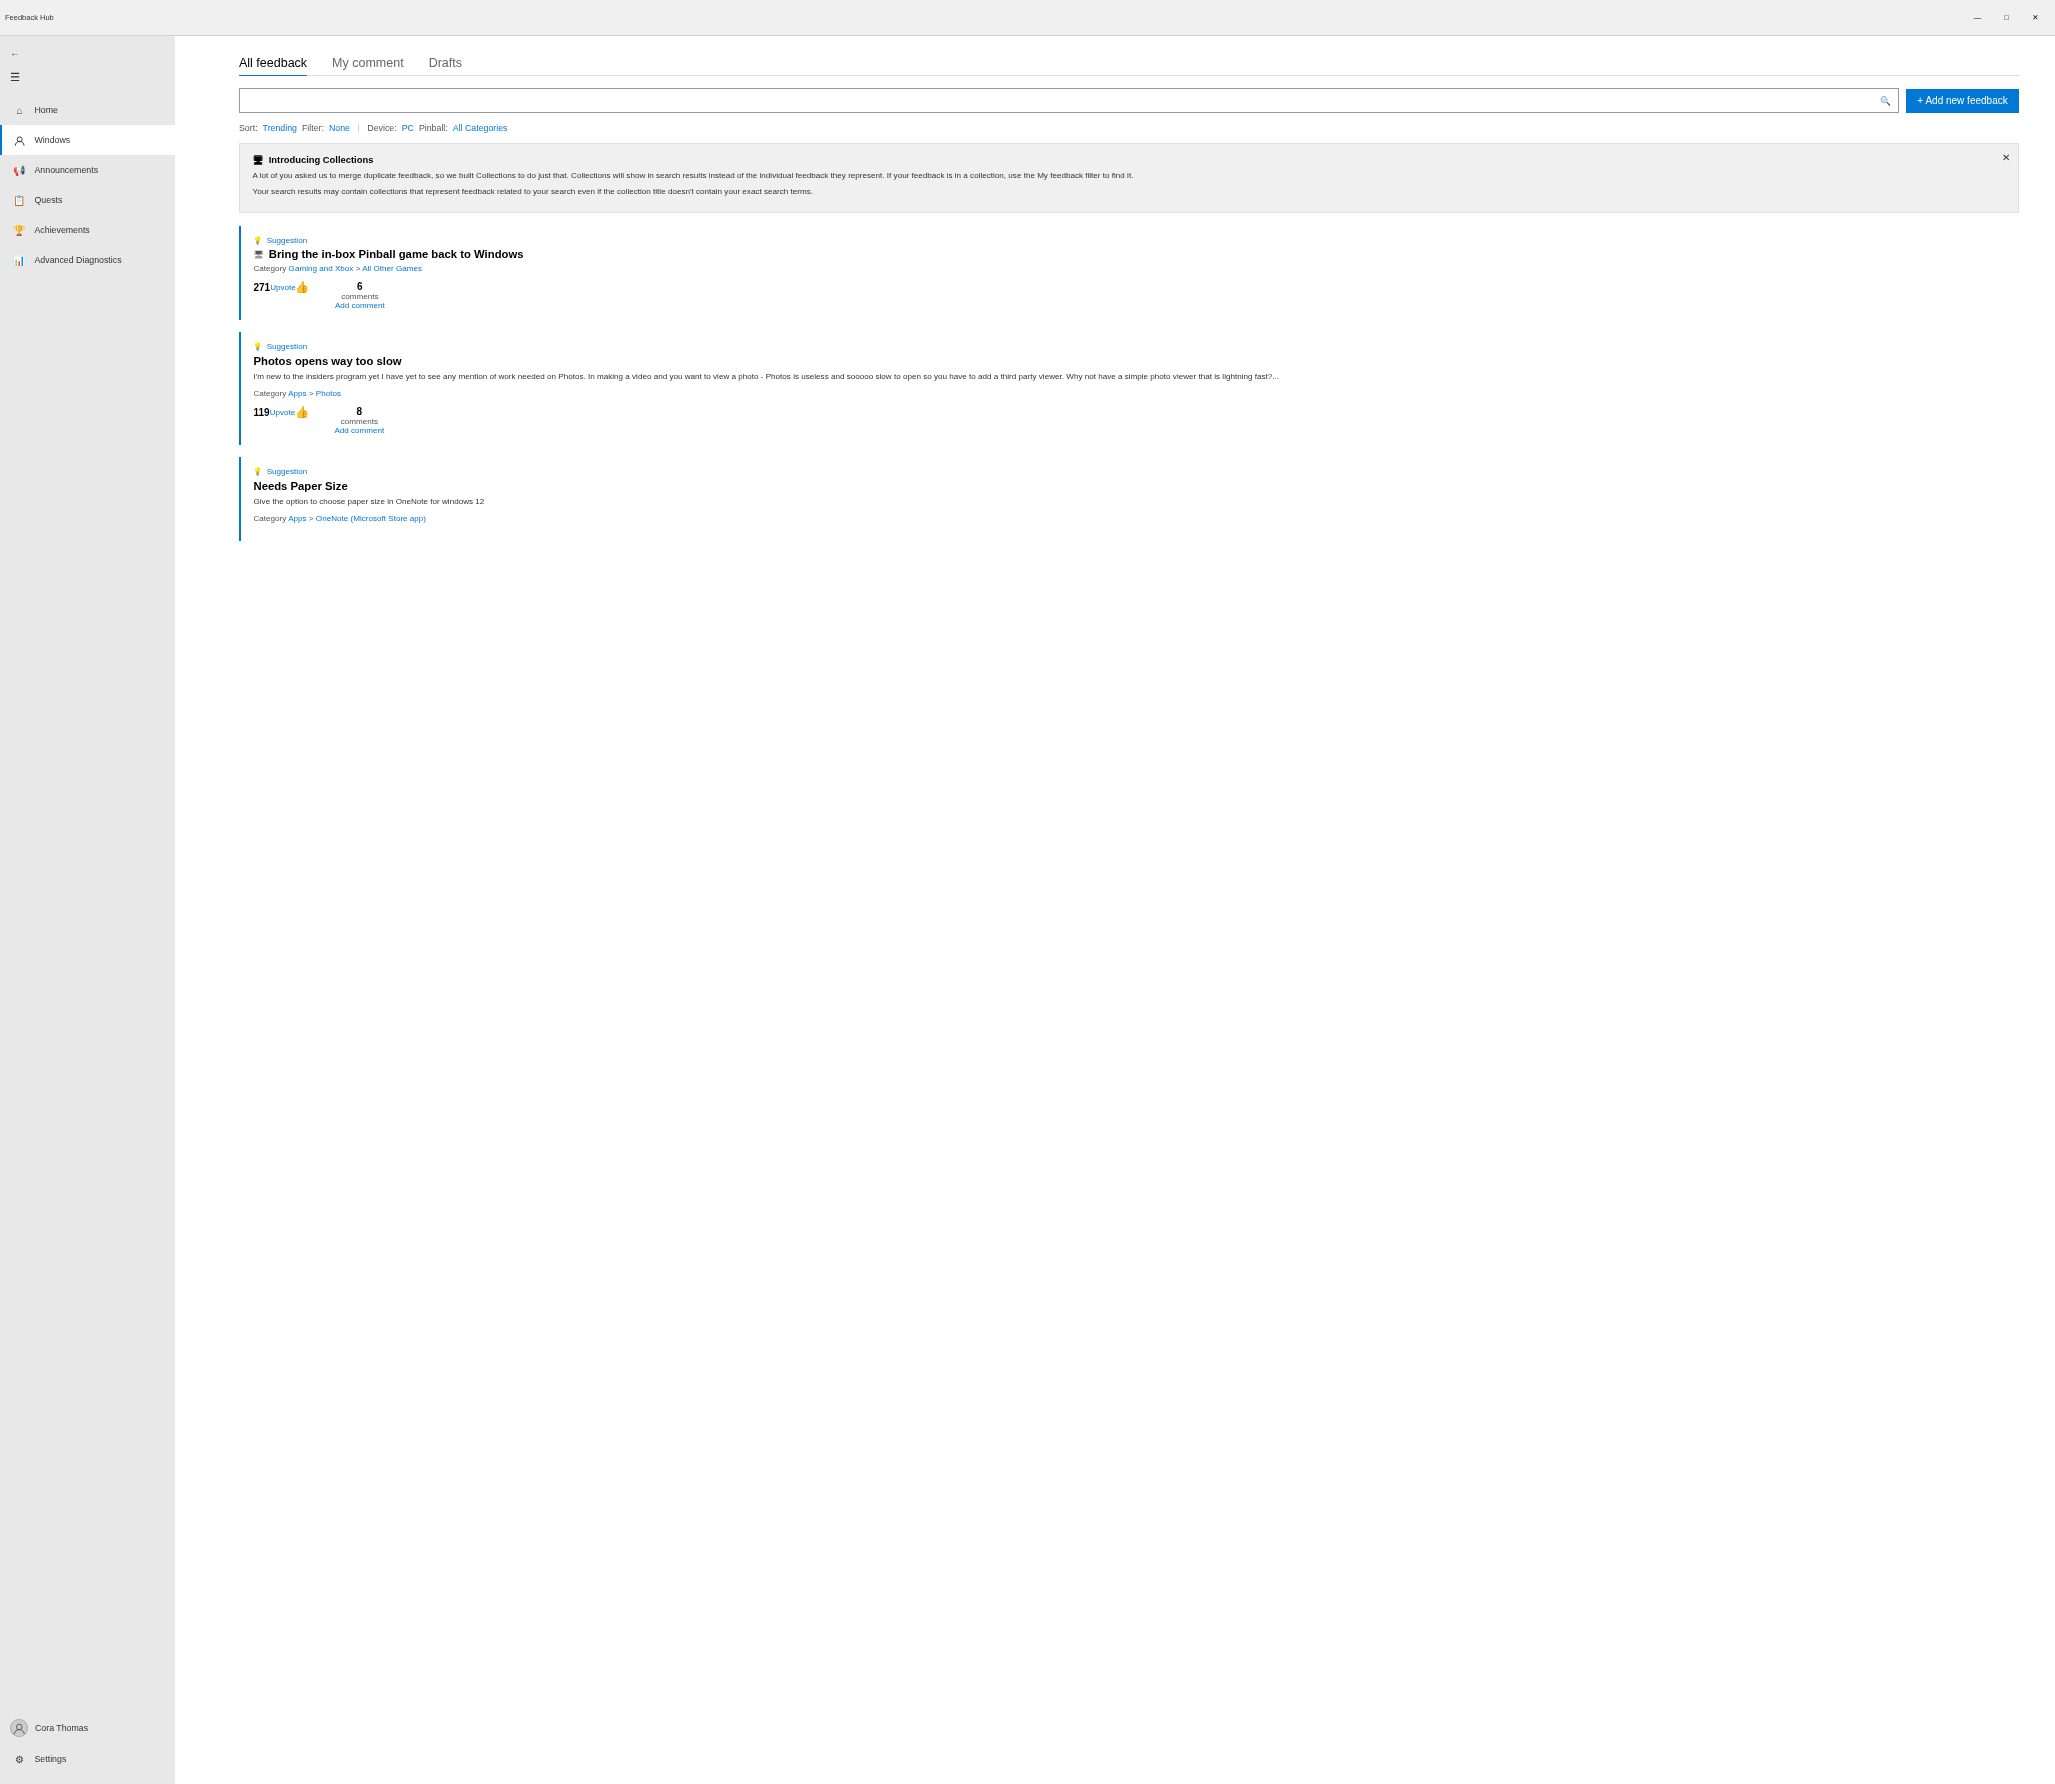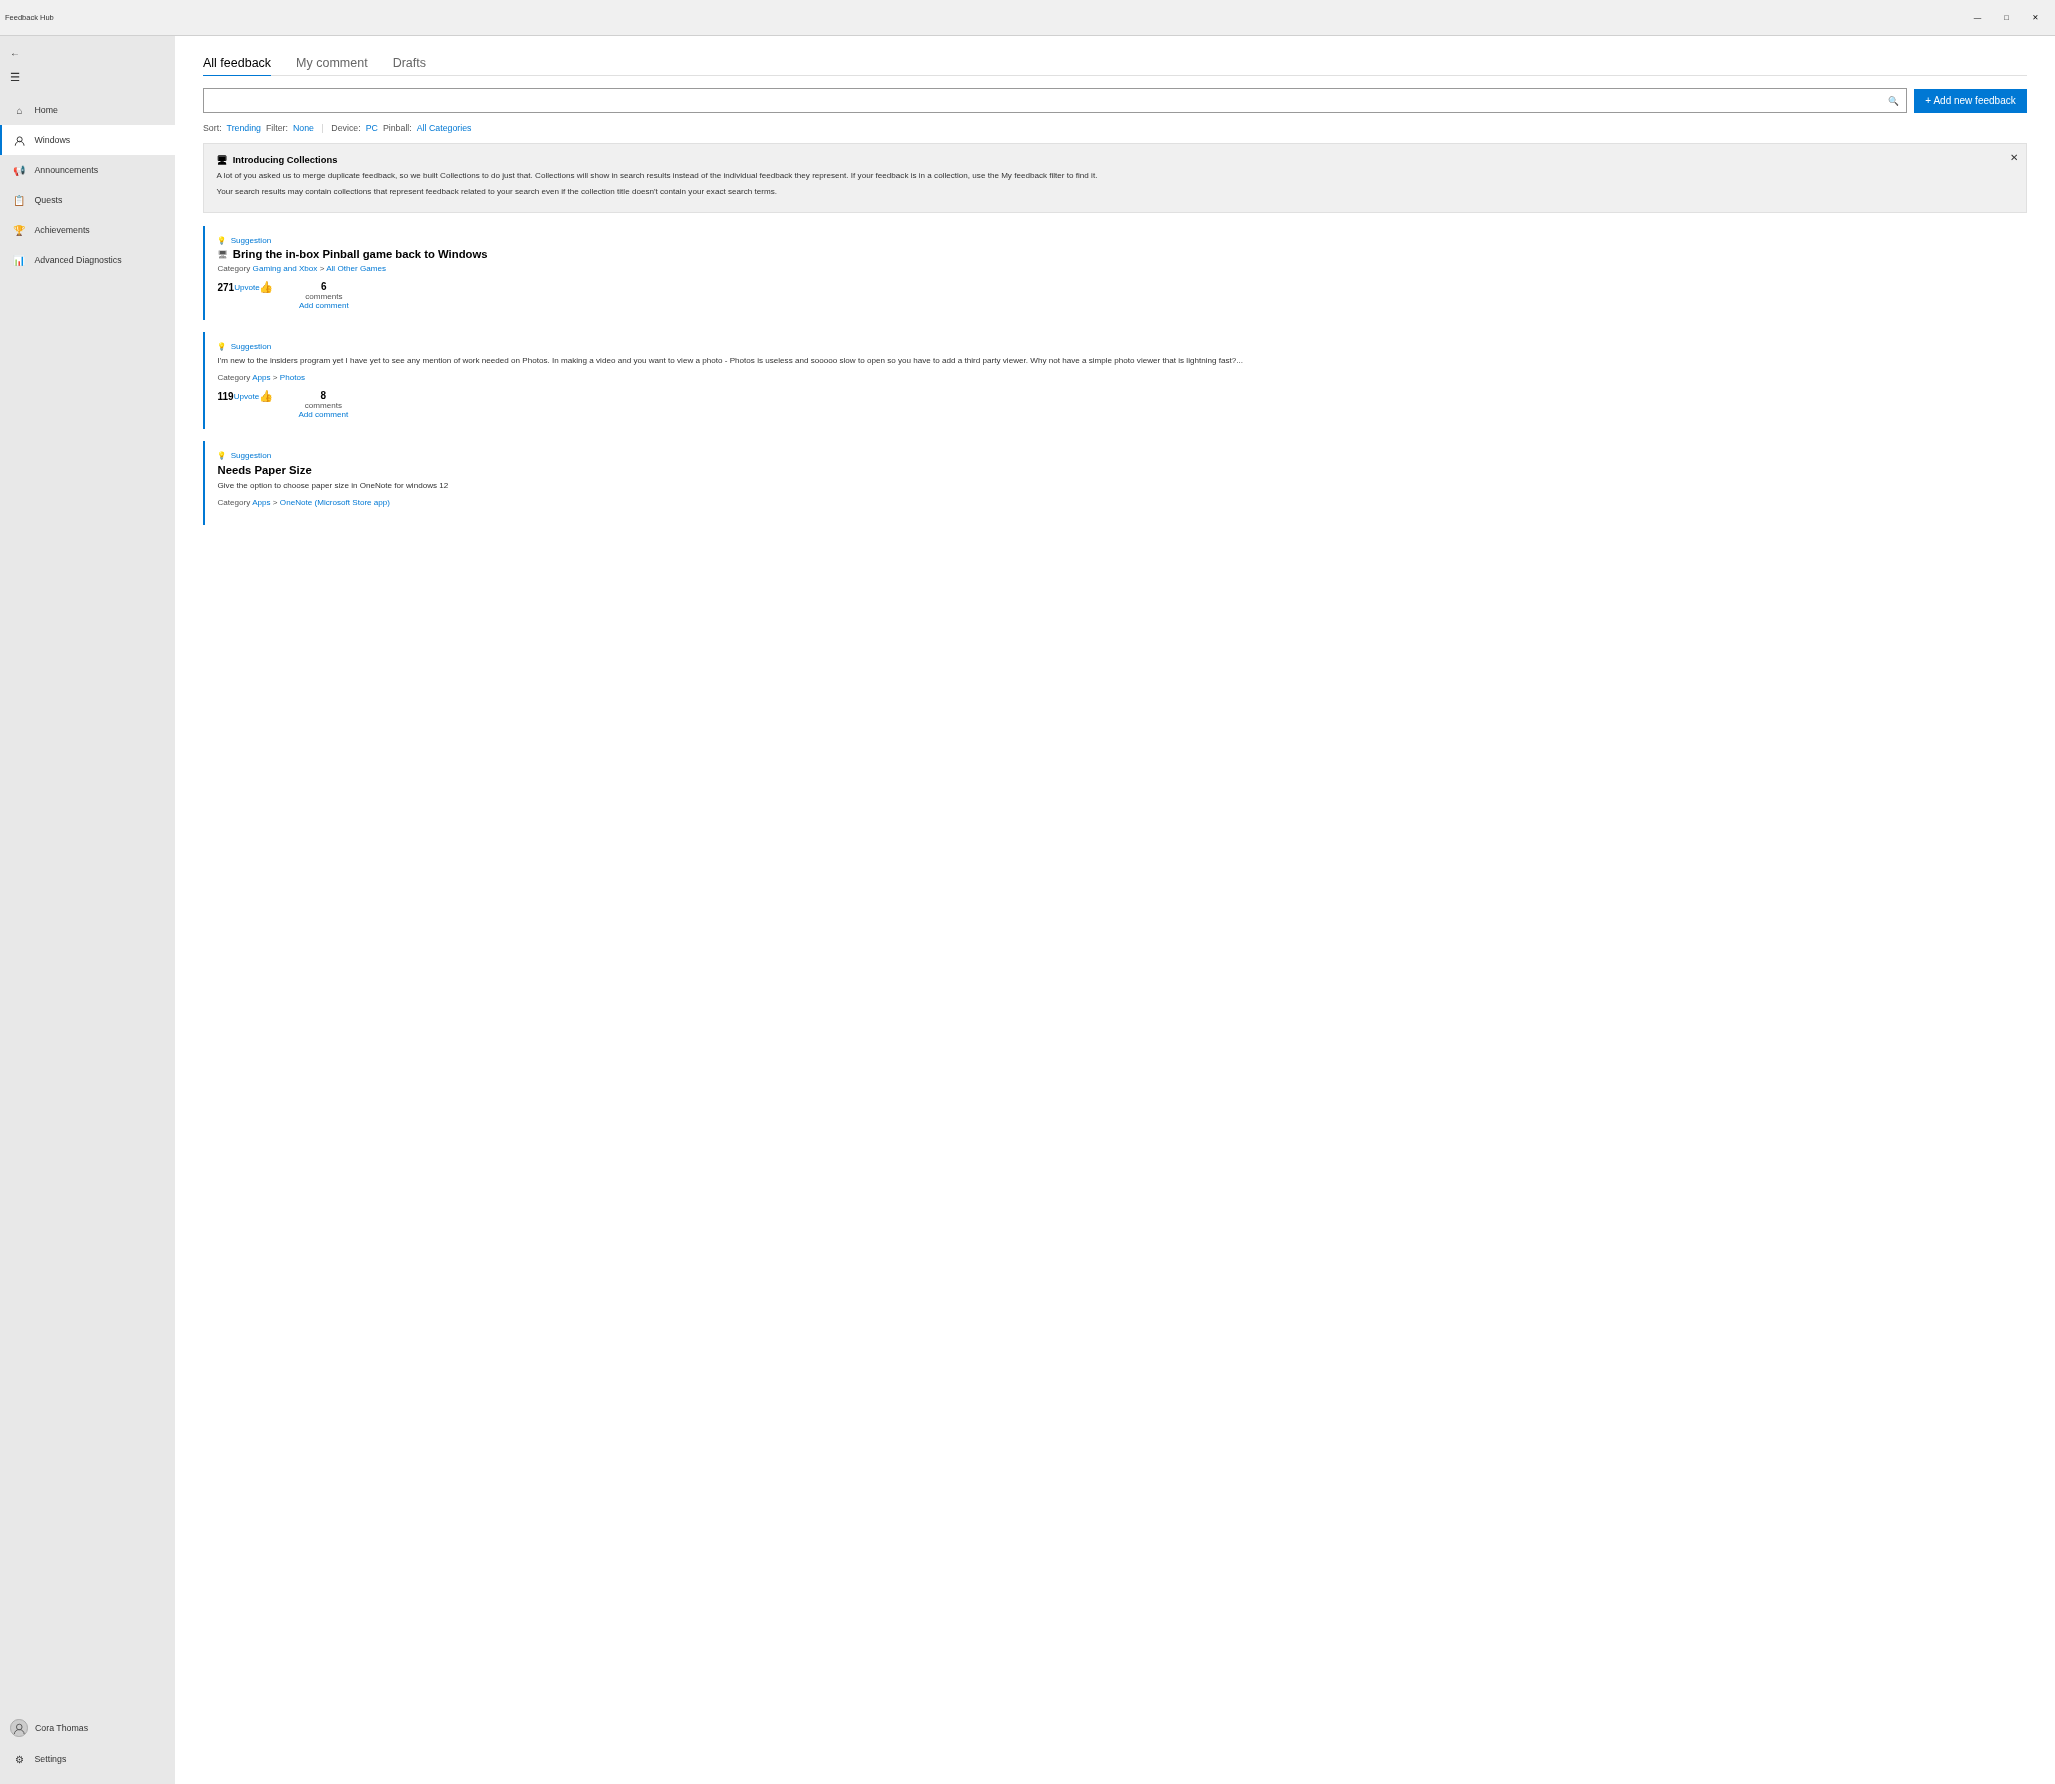--- a/index.html
+++ b/index.html
@@ -49,21 +49,21 @@
       display: flex; align-items: center; padding: 7.5px 10px; cursor: pointer;
       border: none; background: transparent; font-size: 8.8px; color: #333; width: 100%;
     }
     .user-avatar {
       width: 17.5px; height: 17.5px; border-radius: 50%; background: #ccc;
       margin-right: 7.5px; display: flex; align-items: center; justify-content: center;
       font-size: 8.8px; color: #555; border: 0.6px solid #aaa;
     }
 
     
-    .main-content { flex: 1; overflow-y: auto; padding: 15px 28px; background: #fff; }
+    .main-content { flex: 1; overflow-y: auto; padding: 15px 36px; background: #fff; margin-left: 28px; }
 
     
     .tabs { display: flex; border-bottom: 1.3px solid #e0e0e0; margin-bottom: 12.5px; }
     .tab {
       font-size: 12.5px; padding: 5px 0; margin-right: 25px; cursor: pointer;
       border: none; background: transparent; color: #666; border-bottom: 1.9px solid transparent;
       margin-bottom: -1.3px;
     }
     .tab.active { color: #000; border-bottom: 1.9px solid #0078d4; font-weight: 400; }
 
@@ -263,20 +263,23 @@
           <span class="feedback-add-comment">Add comment</span>
         </div>
       </div>
     </div>
 
     <div class="feedback-item">
       <div class="feedback-type">
         <span class="feedback-type-icon">💡</span>
         <span>Suggestion</span>
       </div>
+      <div class="feedback-title-row">
+        <span class="feedback-title">Photos opens way too slow</span>
+      </div>
       <p class="feedback-description">I'm new to the insiders program yet I have yet to see any mention of work needed on Photos.  In making a video and you want to view a photo - Photos is useless and sooooo slow to open so you have to add a third party viewer.  Why not have a simple photo viewer that is lightning fast?...</p>
       <div class="feedback-category">
         <span>Category</span>
         <span> </span>
         <a>Apps</a>
         <span> &gt; </span>
         <a>Photos</a>
       </div>
       <div class="feedback-actions">
         <div class="feedback-stat">

